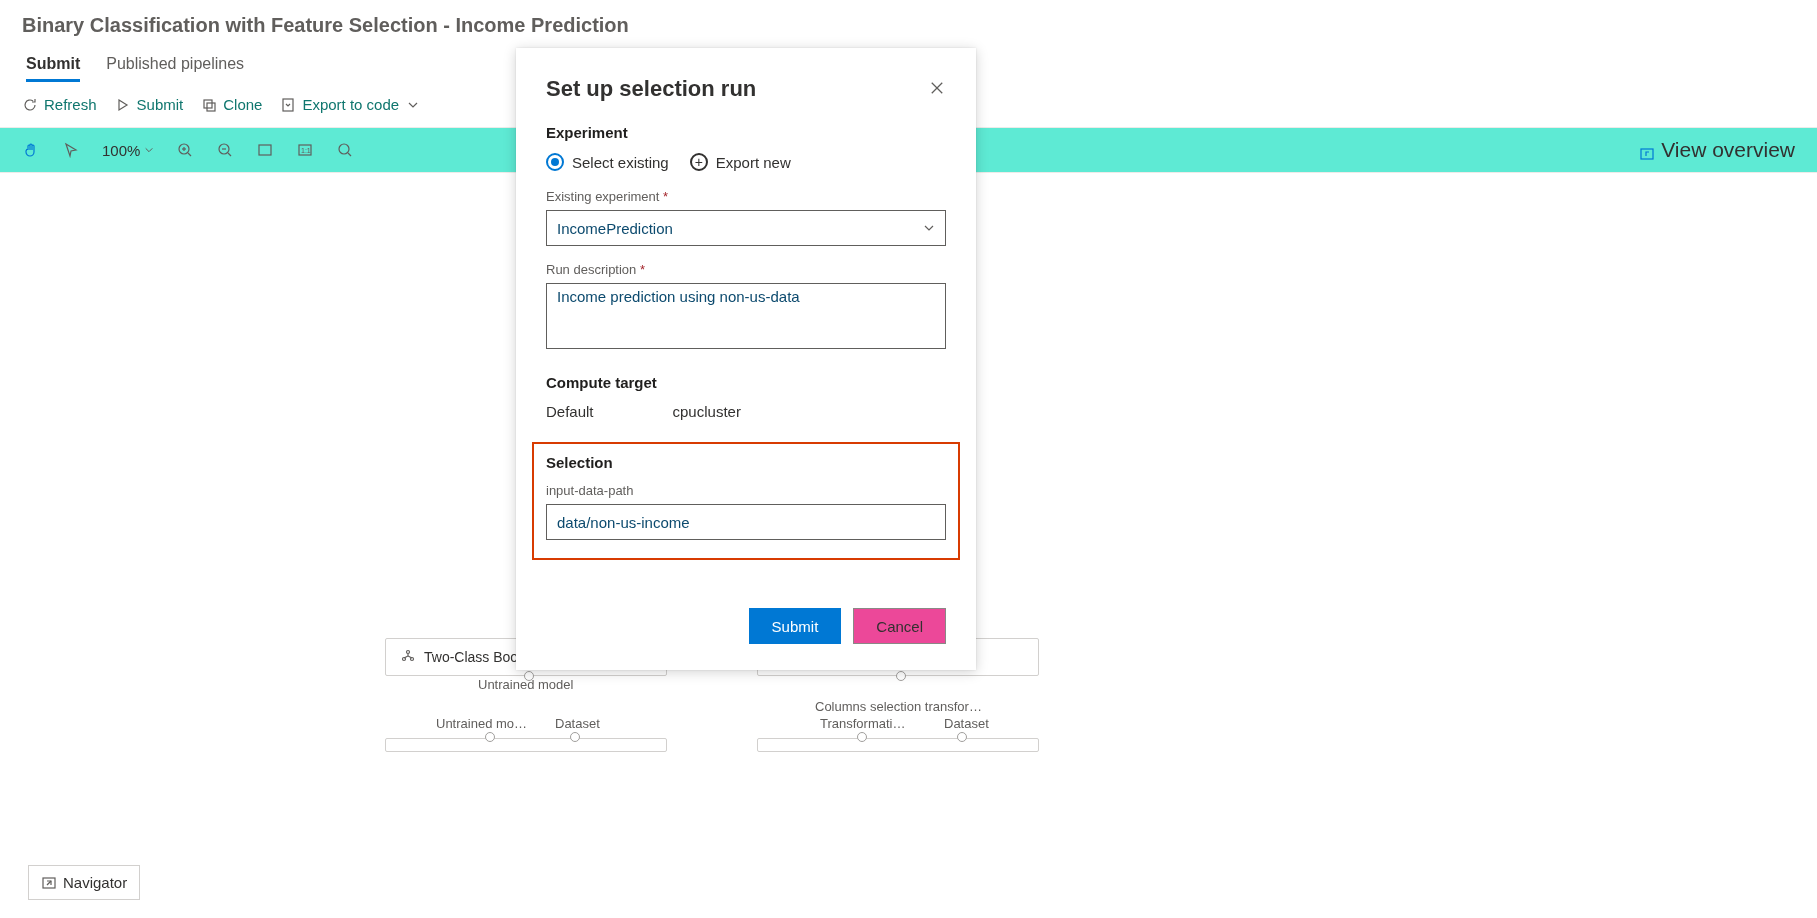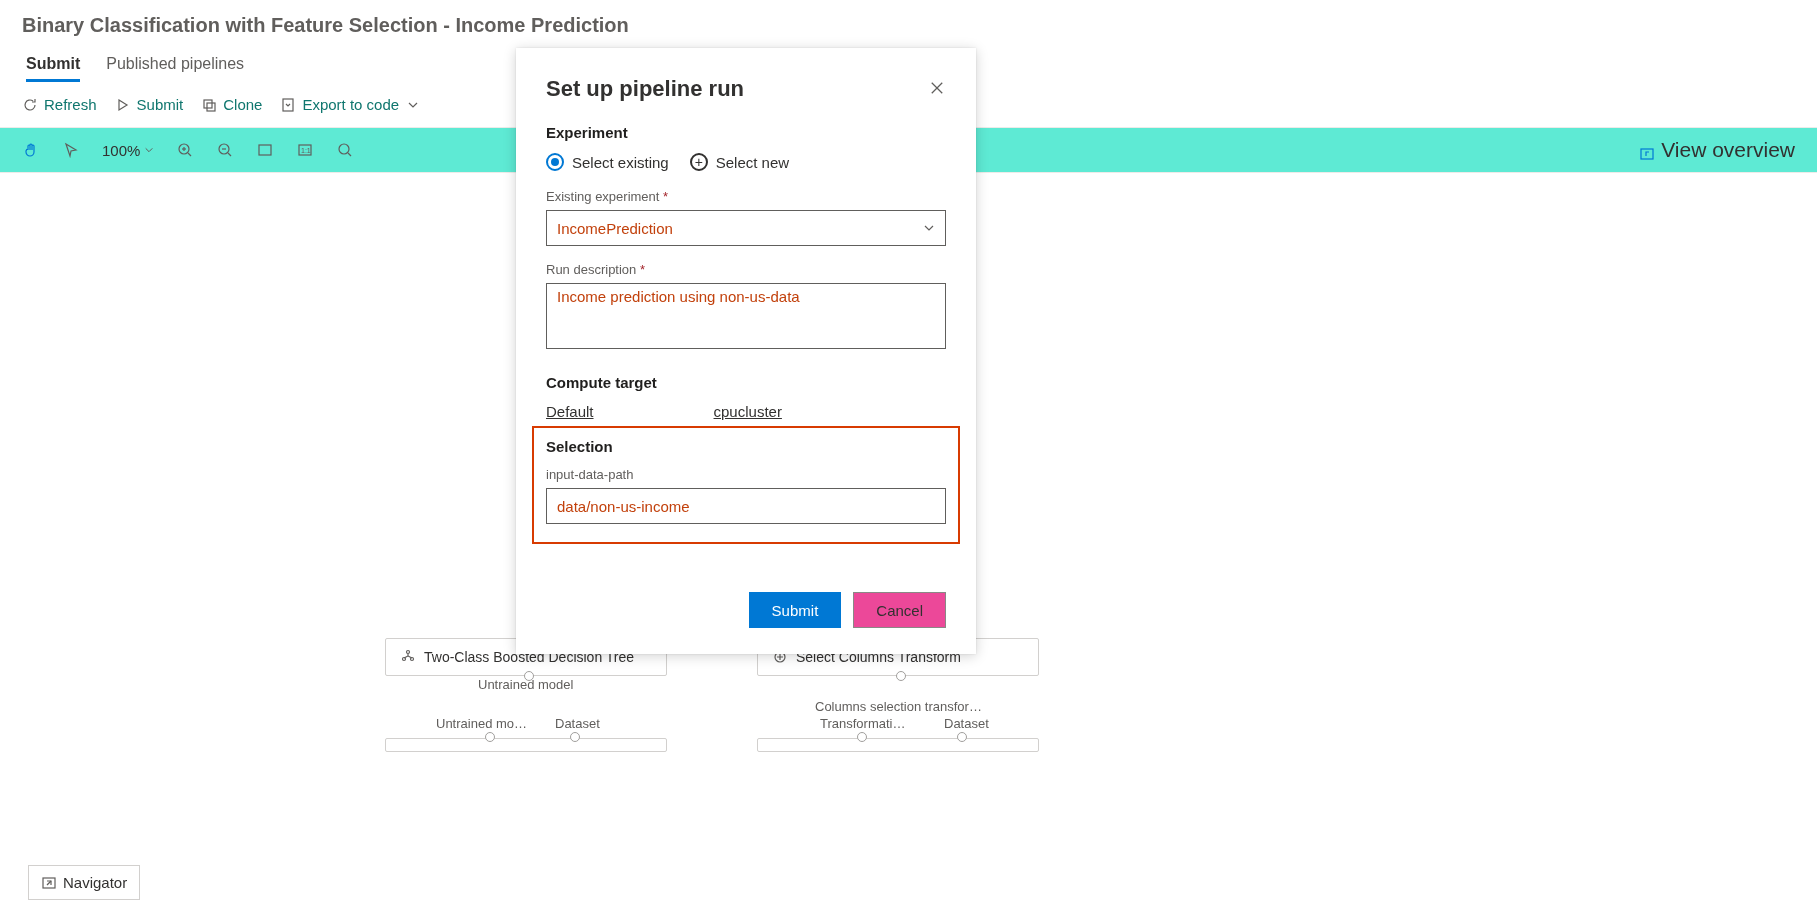--- a/index.html
+++ b/index.html
@@ -164,37 +164,37 @@
   color: #605e5c;
   margin-bottom: 6px;
 }
 .req { color: #a4262c; }
 .select-box, .textarea, .input-box {
   width: 100%;
   border: 1px solid #605e5c;
   font-size: 15px;
   font-family: inherit;
   padding: 4px 10px;
-  color: #c2410c;
+  color: #0c4a6e;
   background: #fff;
 }
 .select-box {
   height: 36px;
   display: flex; align-items: center; justify-content: space-between;
   cursor: pointer;
   margin-bottom: 16px;
 }
 .textarea {
   height: 66px;
   resize: none;
   margin-bottom: 22px;
 }
 .input-box { height: 36px; }
 .compute-row {
-  display: flex; gap: 120px; font-size: 15px; margin-bottom: 6px; text-decoration: underline;
+  display: flex; gap: 79px; font-size: 15px; margin-bottom: 22px;
 }
 .hl-box {
   border: 2.5px solid #d83b01;
   padding: 10px 12px 18px;
   margin-left: -14px; margin-right: -14px;
 }
 .modal-footer {
   display: flex; justify-content: flex-end; gap: 12px; margin-top: 48px;
 }
 .btn {
@@ -354,38 +354,38 @@
   <svg viewBox="0 0 16 16" width="16" height="16" stroke="#605e5c" fill="none" stroke-width="1.2">
       <rect x="2" y="3" width="12" height="10"></rect>
       <polyline points="6,6 10,6 10,10"></polyline>
       <line x1="6" y1="10" x2="10" y2="6"></line>
     </svg>
   <span>Navigator</span>
 </div>
 
 <div class="modal">
   <div class="modal-title">
-    <span>Set up pipeline run</span>
+    <span>Set up selection run</span>
     <span class="close-icon">
       <svg viewBox="0 0 16 16" width="14" height="14" stroke="#605e5c" stroke-width="1.4">
           <line x1="2" y1="2" x2="14" y2="14"></line>
           <line x1="14" y1="2" x2="2" y2="14"></line>
         </svg>
     </span>
   </div>
 
   <div class="section-label">Experiment</div>
   <div class="radio-row">
     <div class="radio-item">
       <span class="radio selected"></span>
       <span>Select existing</span>
     </div>
     <div class="radio-item">
       <span class="radio plus"></span>
-      <span>Select new</span>
+      <span>Export new</span>
     </div>
   </div>
 
   <div class="field-label">
     <span>Existing experiment</span> <span class="req">*</span>
   </div>
   <div class="select-box">
     <span>IncomePrediction</span>
     <svg viewBox="0 0 12 12" width="12" height="12" stroke="#605e5c" fill="none" stroke-width="1.2">
         <polyline points="2,4 6,8 10,4"></polyline>

